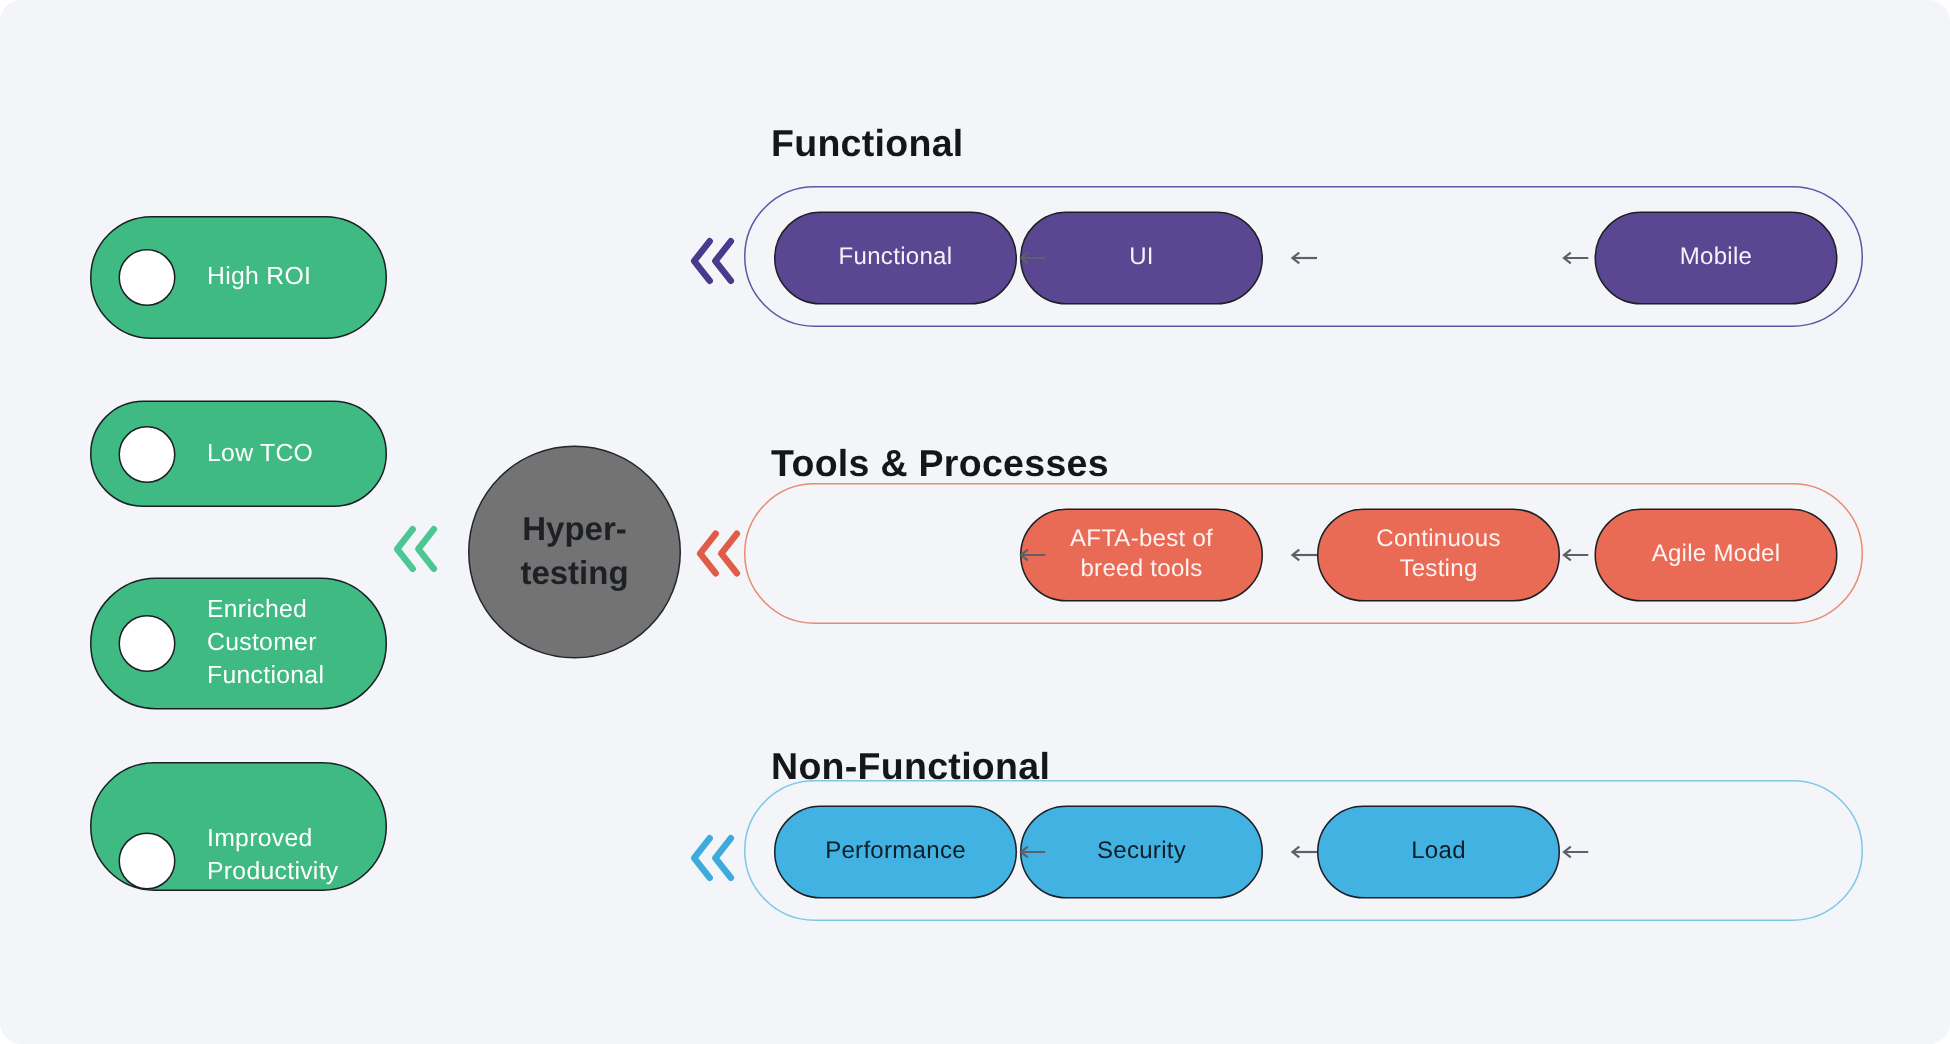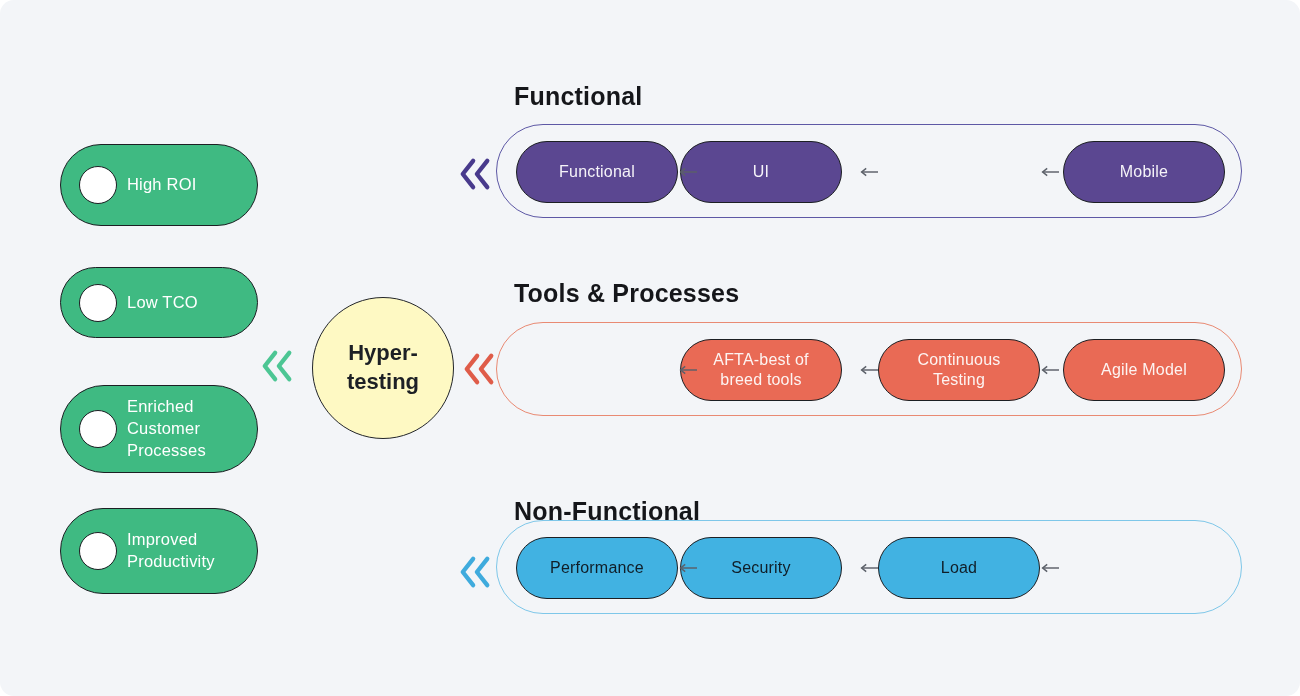--- a/index.html
+++ b/index.html
@@ -16,21 +16,21 @@
     border:1.6px solid #1c1f23; border-radius:60px;
     display:flex; align-items:center; box-sizing:border-box;
     padding-left:18px; padding-right:12px;
   }
   .dot {
     width:38px; height:38px; border-radius:50%;
     background:#ffffff; border:1.8px solid #1c1f23;
     flex:0 0 auto; box-sizing:border-box;
   }
   .blabel {
-    margin-left:10px; color:#ffffff; font-size:16.5px;
+    margin-left:21px; color:#ffffff; font-size:16.5px;
     line-height:1.32; letter-spacing:.2px;
   }
 
   
   .hub {
     position:absolute; left:312px; top:297px; width:142px; height:142px;
     border-radius:50%; background:#d2d6da; border:1.6px solid #22252a;
     display:flex; align-items:center; justify-content:center;
     box-sizing:border-box;
   }
@@ -75,33 +75,33 @@
     <div class="bpill" style="top:144px;height:82px;">
       <span class="dot"></span>
       <span class="blabel">High ROI</span>
     </div>
     <div class="bpill" style="top:267px;height:71px;">
       <span class="dot"></span>
       <span class="blabel">Low TCO</span>
     </div>
     <div class="bpill" style="top:385px;height:88px;">
       <span class="dot"></span>
-      <span class="blabel">Enriched Customer Processes</span>
+      <span class="blabel">Enriched Customer Functional</span>
     </div>
-    <div class="bpill" style="top:508px;height:86px;">
+    <div class="bpill" style="top:508px;height:86px;align-items:flex-end;">
       <span class="dot"></span>
       <span class="blabel">Improved Productivity</span>
     </div>
     <svg class="chev" style="left:261px;top:349px;color:var(--chev)" viewBox="0 0 34 36">
       <path d="M15 4 L4 18 L15 32"></path>
         <path d="M30 4 L19 18 L30 32"></path>
     </svg>
   </div>
 
-  <div class="hub" style="background: #fef9c3;">
+  <div class="hub" style="background: #737373;">
     <span>Hyper-testing</span>
   </div>
 
   <div style="--pill: #5b4791; --ptext: #f5f3f8; --cb: #5d58a5; --chev: #483a8c;">
     <h2 class="gtitle" style="top:82px;">Functional</h2>
     <div class="gcontainer" style="top:124px;">
       <div class="gpill p1">Functional</div>
       <div class="gpill p2">UI</div>
       <div class="gpill p4">Mobile</div>
       <svg class="arrow a1" viewBox="0 0 22 12">
@@ -117,21 +117,21 @@
           <polyline points="9 2, 4 6, 9 10"></polyline>
         </svg>
     </div>
     <svg class="chev" style="left:459px;top:157px;color:var(--chev)" viewBox="0 0 34 36">
       <path d="M15 4 L4 18 L15 32"></path>
         <path d="M30 4 L19 18 L30 32"></path>
     </svg>
   </div>
 
   <div style="--pill: #e96a55; --ptext: #fdf4f2; --cb: #e98a73; --chev: #df5c49;">
-    <h2 class="gtitle" style="top:279px;">Tools &amp; Processes</h2>
+    <h2 class="gtitle" style="top:295px;">Tools &amp; Processes</h2>
     <div class="gcontainer" style="top:322px;">
       <div class="gpill p2">AFTA-best of breed tools</div>
       <div class="gpill p4">Agile Model</div>
       <div class="gpill p3">Continuous Testing</div>
       <svg class="arrow a1" viewBox="0 0 22 12">
           <line x1="4" y1="6" x2="22" y2="6"></line>
           <polyline points="9 2, 4 6, 9 10"></polyline>
         </svg>
       <svg class="arrow a2" viewBox="0 0 22 12">
           <line x1="4" y1="6" x2="22" y2="6"></line>

